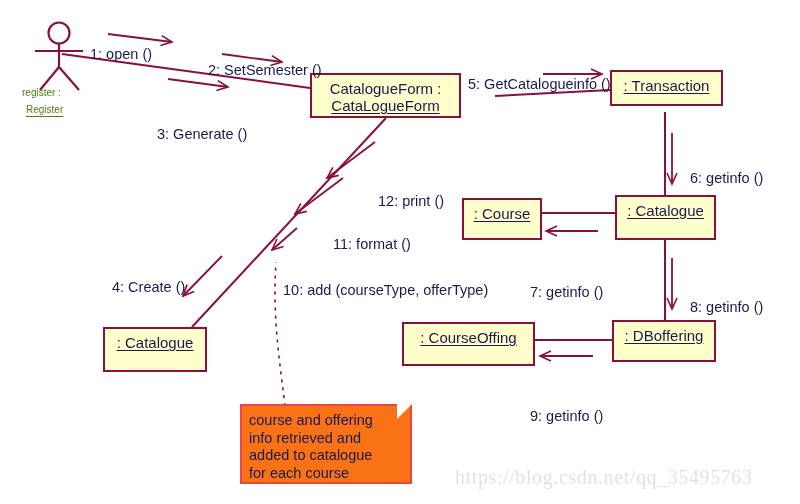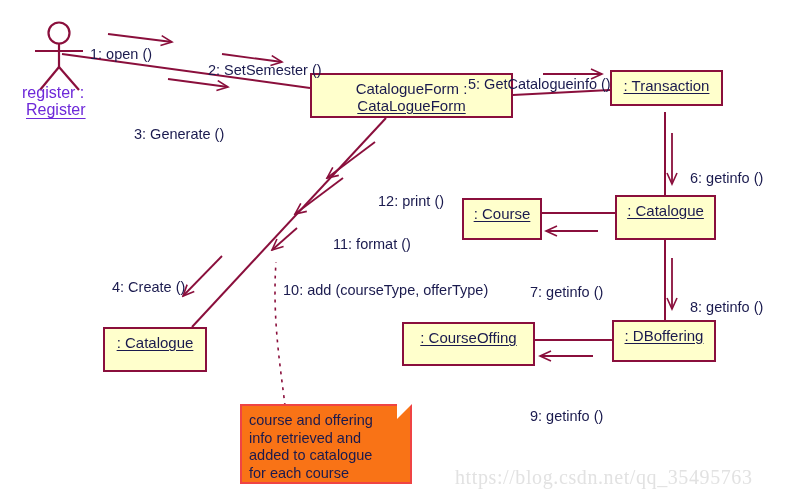--- a/index.html
+++ b/index.html
@@ -59,22 +59,22 @@
   .msg {
     position: absolute;
     font-size: 14.5px;
     color: #1a1a4e;
     white-space: nowrap;
     line-height: 16px;
     margin-top: 34px;
   }
   .actor-label {
     position: absolute;
-    font-size: 16px;
-    color: #6d28d9;
+    font-size: 10px;
+    color: #4d7c0f;
     line-height: 17px;
     white-space: nowrap;
     text-align: left;
   }
   .actor-label .l1 { display: block; }
   .actor-label .l2 {
     display: block;
     text-decoration: underline;
     text-underline-offset: 3px;
     padding-left: 4px;
@@ -163,21 +163,21 @@
       <line x1="397" y1="406" x2="411" y2="420"></line>
       <line x1="397" y1="420" x2="411" y2="420"></line>
     </g>
   </svg>
 
   <div class="actor-label" style="left:22px; top:84px;">
     <span class="l1">register :</span>
     <span class="l2">Register</span>
   </div>
 
-  <div class="obj-box" style="left:310px; top:73px; width:203px; height:45px;justify-content:center;">
+  <div class="obj-box" style="left:310px; top:73px; width:151px; height:45px;justify-content:center;">
     <div class="obj-label two-line">
       <span class="line1">CatalogueForm :</span>
       <span class="line2">CataLogueForm</span>
     </div>
   </div>
 
   <div class="obj-box" style="left:610px; top:70px; width:113px; height:36px;">
     <div class="obj-label">: Transaction</div>
   </div>
 
@@ -198,21 +198,21 @@
   </div>
 
   <div class="obj-box" style="left:103px; top:327px; width:104px; height:45px;">
     <div class="obj-label">: Catalogue</div>
   </div>
 
   <div class="msg" style="left:90px; top:12px;">1: open ()</div>
 
   <div class="msg" style="left:208px; top:28px;">2: SetSemester ()</div>
 
-  <div class="msg" style="left:134px; top:92px;">3: Generate ()</div>
+  <div class="msg" style="left:157px; top:92px;">3: Generate ()</div>
 
   <div class="msg" style="left:112px; top:245px;">4: Create ()</div>
 
   <div class="msg" style="left:468px; top:42px;">5: GetCatalogueinfo ()</div>
 
   <div class="msg" style="left:690px; top:136px;text-align:center;">6: getinfo ()</div>
 
   <div class="msg" style="left:530px; top:250px;">7: getinfo ()</div>
 
   <div class="msg" style="left:690px; top:265px;">8: getinfo ()</div>

